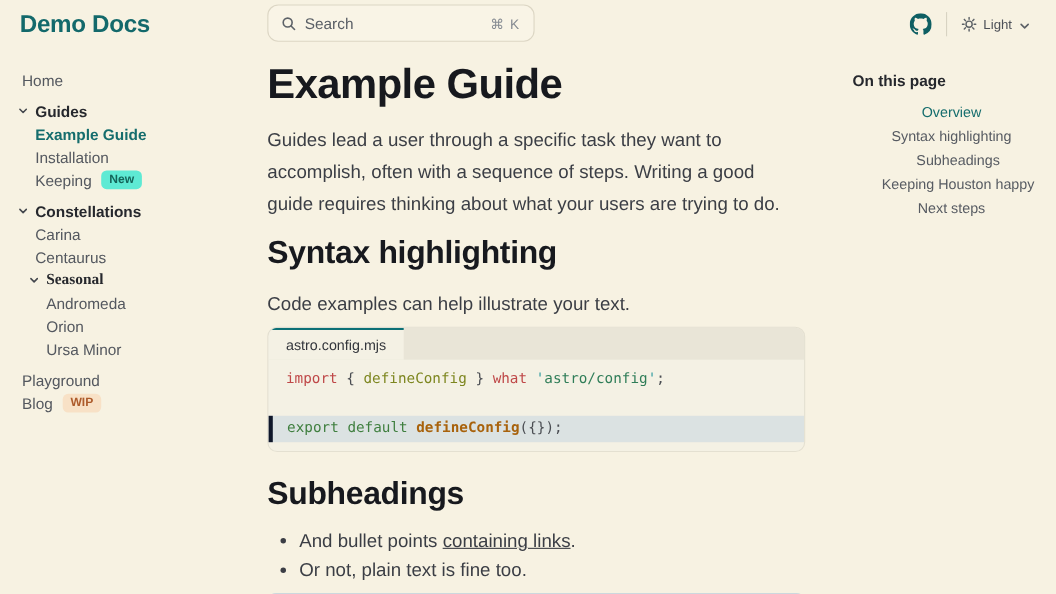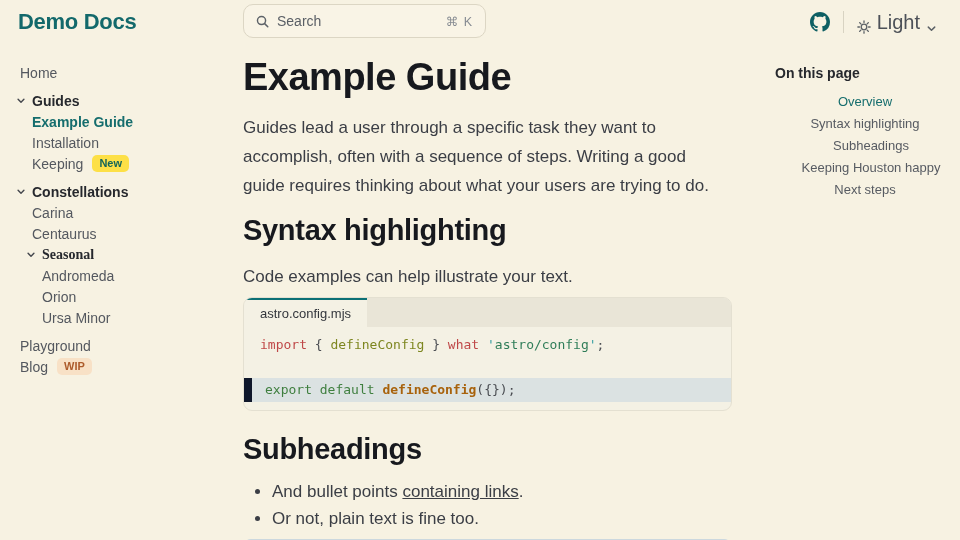--- a/index.html
+++ b/index.html
@@ -27,21 +27,21 @@
   .search-label { font-size: 14px; color: #5a5f66; flex: 1; text-align: left; }
   .kbd { font-size: 12.5px; color: #868b92; letter-spacing: 1px; }
   .header-right {
     position: absolute; right: 23px; top: 0; height: 44px;
     display: flex; align-items: center;
   }
   .gh-link { display: flex; align-items: center; cursor: pointer; }
   .header-divider { width: 1px; height: 22px; background: #d8d3c2; margin: 0 13px 0 13px; }
   .theme-select {
     display: flex; align-items: flex-end; gap: 6px; background: none; border: none;
-    font-family: inherit; font-size: 20px; color: #4d5158; cursor: pointer;
+    font-family: inherit; font-size: 12px; color: #4d5158; cursor: pointer;
   }
   .icon { display: inline-flex; align-items: center; justify-content: center; }
 
   
   .sidebar { position: absolute; left: 0; top: 44px; width: 230px; }
   .s-row { height: 21px; display: flex; align-items: center; font-size: 14px; cursor: pointer; }
   .s-row.mt { margin-top: 7px; }
   .s-row.first { margin-top: 18px; }
   .lvl0 { padding-left: 20px; }
   .lvl1 { padding-left: 32px; }
@@ -49,21 +49,21 @@
   .grp0 { padding-left: 16px; }
   .grp1 { padding-left: 26px; font-family: Liberation Serif, serif; }
   .s-link { color: #54585f; }
   .s-group-label { color: #26282d; font-weight: 700; }
   .s-active { color: #156d6d; font-weight: 700; }
   .chev { margin-right: 6px; display: inline-flex; }
   .badge {
     margin-left: 9px; font-size: 11px; font-weight: 700;
     padding: 2px 7px; border-radius: 5px; line-height: 1.2;
   }
-  .badge-new { background: #fde047; color: #14655a; }
+  .badge-new { background: #5eead4; color: #14655a; }
   .badge-wip { background: #f8e1c6; color: #ad5b2b; }
 
   
   .main { position: absolute; left: 243px; top: 44px; width: 489px; }
   .h1 { font-size: 38px; line-height: 1.15; font-weight: 700; color: #17191e; margin-top: 12px; letter-spacing: -0.5px; }
   .intro { font-size: 17px; line-height: 29px; margin-top: 13px; color: #3b3e45; }
   .h2 { font-size: 29px; line-height: 1.15; font-weight: 700; color: #17191e; letter-spacing: -0.3px; }
   .h2-syntax { margin-top: 14px; }
   .h2-sub { margin-top: 22px; }
   .para { font-size: 17px; line-height: 29px; margin-top: 15px; color: #3b3e45; }
@@ -73,21 +73,21 @@
   .code-tabs { display: flex; background: #e9e5d7; height: 29px; }
   .code-tab {
     display: flex; align-items: center; padding: 0 16px; background: #f4f1e4;
     border-top: 2px solid #0c7075; font-size: 13px; color: #33363c; cursor: pointer;
   }
   .code-body { padding: 7px 0 8px; font-family: "DejaVu Sans Mono", monospace; font-size: 13px; }
   .code-line { height: 22px; line-height: 22px; padding: 0 16px; white-space: pre; color: #4a4d52; }
   .code-line.blank { height: 22px; }
   .code-line.hl {
     height: 24px; line-height: 24px; background: #dbe2e2;
-    border-left: 8px solid #0f172a; padding-left: 13px;
+    border-left: 4px solid #0f172a; padding-left: 13px;
   }
   .tok-kw { color: #bf4848; }
   .tok-id { color: #7d861f; }
   .tok-q { color: #39a0a3; }
   .tok-str { color: #2f7d58; }
   .tok-g { color: #3f7f3f; }
   .tok-fn { color: #a8620c; font-weight: 700; }
   .tok-pn { color: #4a4d52; }
 
   .bullets { margin-top: 12px; padding-left: 29px; }

